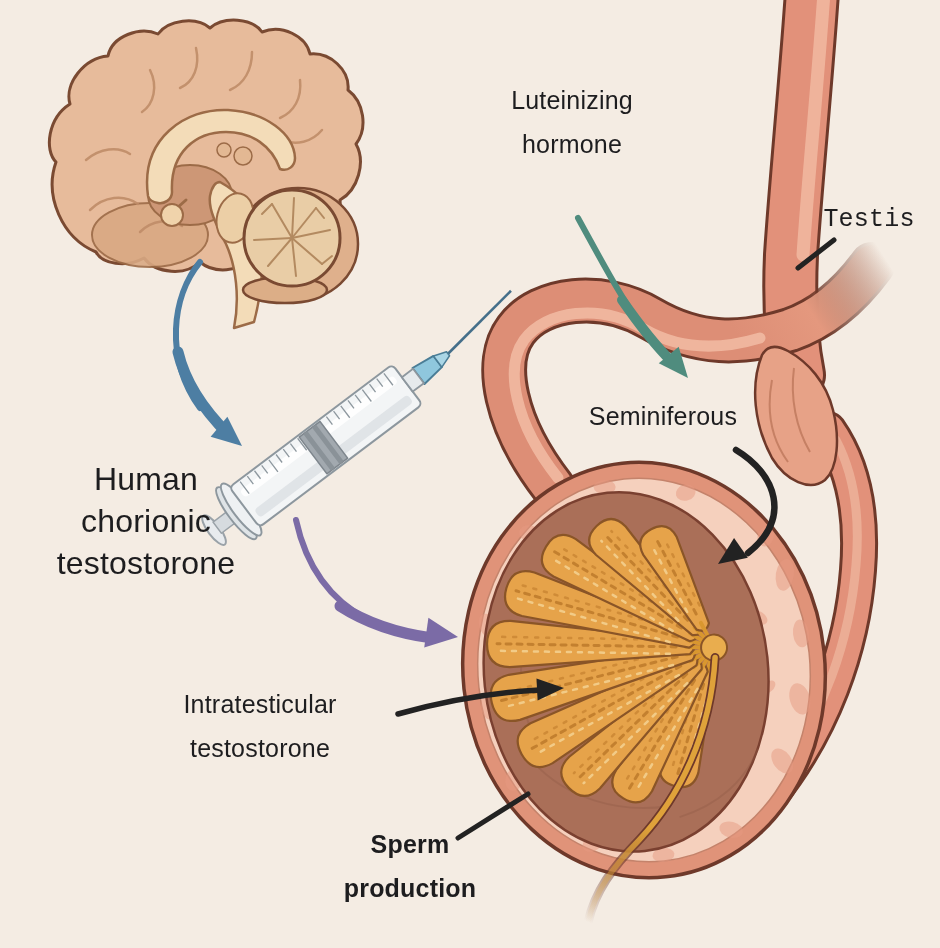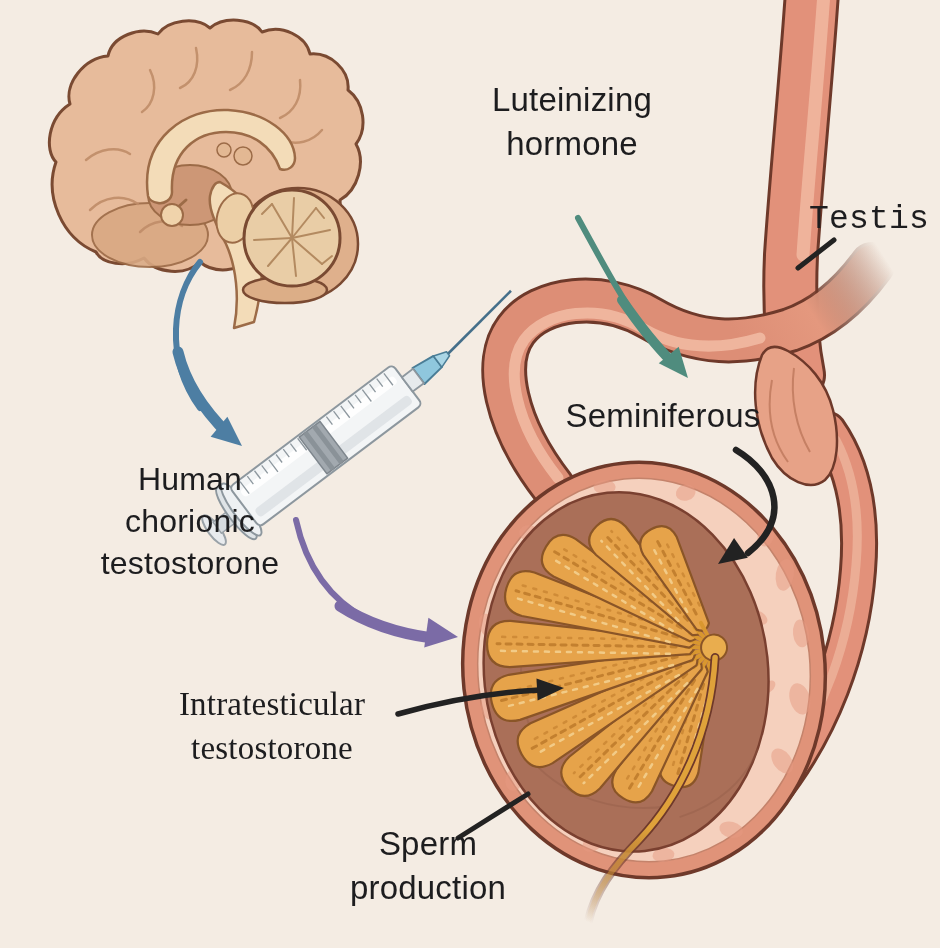--- a/index.html
+++ b/index.html
@@ -7,21 +7,21 @@
     width:940px;height:948px;overflow:hidden;
     background:#f4ece3;
     font-family:"Liberation Sans",sans-serif;
   }
   .stage{position:relative;width:940px;height:948px;}
   svg{position:absolute;left:0;top:0;}
   .labels{position:absolute;left:0;top:0;width:100%;height:100%;pointer-events:none;}
   .label{
     position:absolute;transform:translateX(-50%);
     text-align:center;color:#1d1d1f;
-    font-size:33px;line-height:44px;letter-spacing:.2px;
+    font-size:25px;line-height:44px;letter-spacing:.2px;
     white-space:nowrap;
   }
   .label span{display:block;}
   .label.small{font-size:32px;line-height:42px;}
 </style>
 </head>
 <body>
 
 <div class="stage">
 <svg width="940" height="948" viewBox="0 0 940 948">
@@ -297,27 +297,27 @@
   <div class="label" style="left:572px;top:78px;">
     <span>Luteinizing</span>
     <span>hormone</span>
   </div>
   <div class="label" style="left:869px;top:198px;font-family:Liberation Mono, monospace;">
     <span>Testis</span>
   </div>
   <div class="label" style="left:663px;top:394px;">
     <span>Seminiferous</span>
   </div>
-  <div class="label small" style="left:146px;top:458px;margin-left:44px;">
+  <div class="label small" style="left:146px;top:458px;">
     <span>Human</span>
     <span>chorionic</span>
     <span>testostorone</span>
   </div>
-  <div class="label" style="left:272px;top:682px;font-family:Liberation Serif, serif;">
+  <div class="label" style="left:260px;top:682px;">
     <span>Intratesticular</span>
     <span>testostorone</span>
   </div>
-  <div class="label" style="left:428px;top:822px;">
+  <div class="label" style="left:410px;top:822px;font-weight:bold;">
     <span>Sperm</span>
     <span>production</span>
   </div>
 </div>
 </div>
 
 </body></html>

